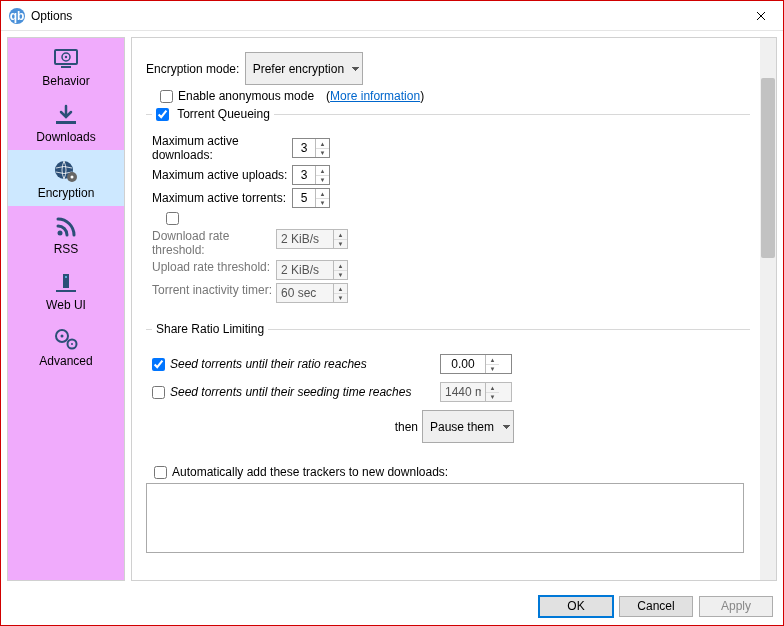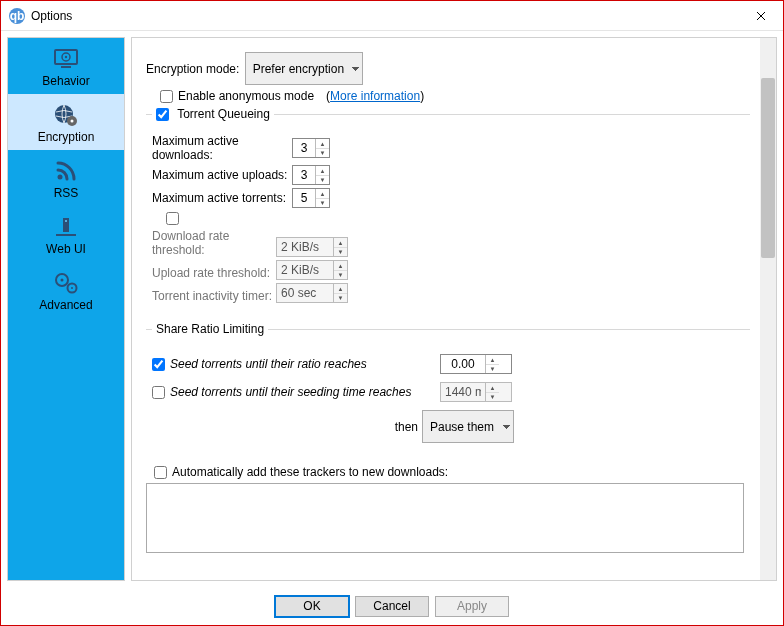--- a/index.html
+++ b/index.html
@@ -4,21 +4,21 @@
 <style>
 * { box-sizing: border-box; font-family: "Segoe UI", Tahoma, sans-serif; font-size: 12px; }
 body { margin: 0; padding: 0; background: #fff; }
 .window { width: 784px; height: 626px; border: 1px solid #d00000; position: relative; background: #fff; }
 .titlebar { height: 30px; display: flex; align-items: center; padding: 0 0 0 8px; border-bottom: 1px solid #e5e5e5; }
 .titlebar .app-icon { width: 16px; height: 16px; background: #4a90d9; border-radius: 50%; display: flex; align-items: center; justify-content: center; color: #fff; font-size: 12px; font-weight: bold; margin-right: 6px; }
 .titlebar .title { flex: 1; }
 .titlebar .close { width: 45px; height: 29px; display: flex; align-items: center; justify-content: center; cursor: pointer; }
 .titlebar .close svg { width: 10px; height: 10px; }
 .body { display: flex; height: 556px; }
-.sidebar { width: 118px; border: 1px solid #d0d0d0; margin: 6px 0 6px 6px; background: #0ea5e9; overflow: hidden; }
+.sidebar { width: 118px; border: 1px solid #d0d0d0; margin: 6px 0 6px 6px; background: #f0abfc; overflow: hidden; }
 .side-item { display: flex; flex-direction: column; align-items: center; padding: 8px 4px 6px; cursor: pointer; }
 .side-item.selected { background: #cde8ff; }
 .side-item .icon { height: 26px; display: flex; align-items: center; justify-content: center; margin-bottom: 2px; }
 .side-item .label { font-size: 12px; color: #000; }
 .content { flex: 1; margin: 6px 6px 6px 6px; border: 1px solid #d0d0d0; position: relative; overflow: hidden; }
 .scroll-area { position: absolute; top: 0; left: 0; right: 16px; bottom: 0; padding: 10px 10px 10px 14px; overflow: hidden; }
 .vscroll { position: absolute; right: 0; top: 0; bottom: 0; width: 16px; background: #f0f0f0; }
 .vscroll .thumb { position: absolute; left: 1px; right: 1px; top: 40px; height: 180px; background: #c2c2c2; border-radius: 2px; }
 fieldset { border: 1px solid #d8d8d8; border-left: none; border-right: none; border-bottom: none; margin: 0 0 10px 0; padding: 10px 6px 6px 6px; position: relative; }
 legend { padding: 0 4px; font-size: 12px; color: #000; }
@@ -34,27 +34,27 @@
 .spin.disabled { border-color: #bbb; background: #f5f5f5; color: #888; }
 .spin input { border: none; width: 44px; height: 18px; padding: 0 4px; text-align: left; font-size: 12px; outline: none; background: transparent; }
 .spin.num input { width: 22px; text-align: center; }
 .spin.wide input { width: 56px; }
 .spin .arrows { width: 14px; height: 18px; border-left: 1px solid #bbb; display: flex; flex-direction: column; }
 .spin .arrows div { flex: 1; display: flex; align-items: center; justify-content: center; font-size: 6px; color: #555; cursor: pointer; }
 .spin .arrows div:first-child { border-bottom: 1px solid #ddd; }
 .indent { margin-left: 14px; }
 .indent2 { margin-left: 28px; }
 textarea { width: 99%; height: 70px; border: 1px solid #aaa; resize: none; font-size: 12px; padding: 2px; }
-.footer { position: absolute; bottom: 0; left: 0; right: 0; height: 38px; display: flex; align-items: center; justify-content: center; padding: 0 10px; gap: 6px; }
+.footer { position: absolute; bottom: 0; left: 0; right: 0; height: 38px; display: flex; align-items: center; justify-content: flex-end; padding: 0 10px; gap: 6px; }
 .btn { min-width: 74px; height: 21px; border: 1px solid #adadad; background: #e1e1e1; cursor: pointer; font-size: 12px; }
 .btn.primary { border: 1px solid #0078d7; outline: 1px solid #0078d7; }
 .btn.disabled { color: #888; background: #efefef; }
 .queue-row { display: flex; align-items: center; margin: 3px 0; }
 .queue-row .ql { width: 140px; }
-.sub-row { display: flex; align-items: flex-end; margin: 3px 0; }
+.sub-row { display: flex; align-items: flex-start; margin: 3px 0; }
 .sub-row .ql { width: 124px; }
 .share-row { display: flex; align-items: center; margin: 8px 0; }
 .share-row .lbl { width: 270px; font-style: italic; }
 .then-row { display: flex; align-items: center; margin: 8px 0 4px 0; }
 .then-row .spacer { width: 270px; text-align: right; padding-right: 4px; }
 svg { display: block; }
 </style>
 </head>
 <body>
 
@@ -75,20 +75,29 @@
         <div class="icon">
           <svg width="28" height="24" viewBox="0 0 28 24">
               <rect x="3" y="3" width="22" height="14" rx="1" fill="none" stroke="#2b4f77" stroke-width="2"></rect>
               <rect x="9" y="19" width="10" height="2" fill="#2b4f77"></rect>
               <circle cx="14" cy="10" r="4" fill="none" stroke="#2b4f77" stroke-width="1.5"></circle>
               <circle cx="14" cy="10" r="1.2" fill="#2b4f77"></circle>
             </svg>
         </div>
         <div class="label">Behavior</div>
       </div>
+      <div class="side-item">
+        <div class="icon">
+          <svg width="26" height="22" viewBox="0 0 26 22">
+              <path d="M13 2 v10 M8 8 l5 5 l5 -5" fill="none" stroke="#2b4f77" stroke-width="2.5" stroke-linecap="round"></path>
+              <rect x="3" y="17" width="20" height="3" fill="#2b4f77"></rect>
+            </svg>
+        </div>
+        <div class="label">Downloads</div>
+      </div>
       <div class="side-item selected">
         <div class="icon">
           <svg width="26" height="24" viewBox="0 0 26 24">
               <circle cx="11" cy="11" r="9" fill="#2b4f77"></circle>
               <path d="M3 9 Q11 6 19 9 M3 13 Q11 16 19 13 M11 2 Q7 11 11 20 M11 2 Q15 11 11 20" stroke="#fff" stroke-width="0.8" fill="none"></path>
               <circle cx="19" cy="18" r="5" fill="#666"></circle>
               <circle cx="19" cy="18" r="1.5" fill="#fff"></circle>
             </svg>
         </div>
         <div class="label">Encryption</div>

